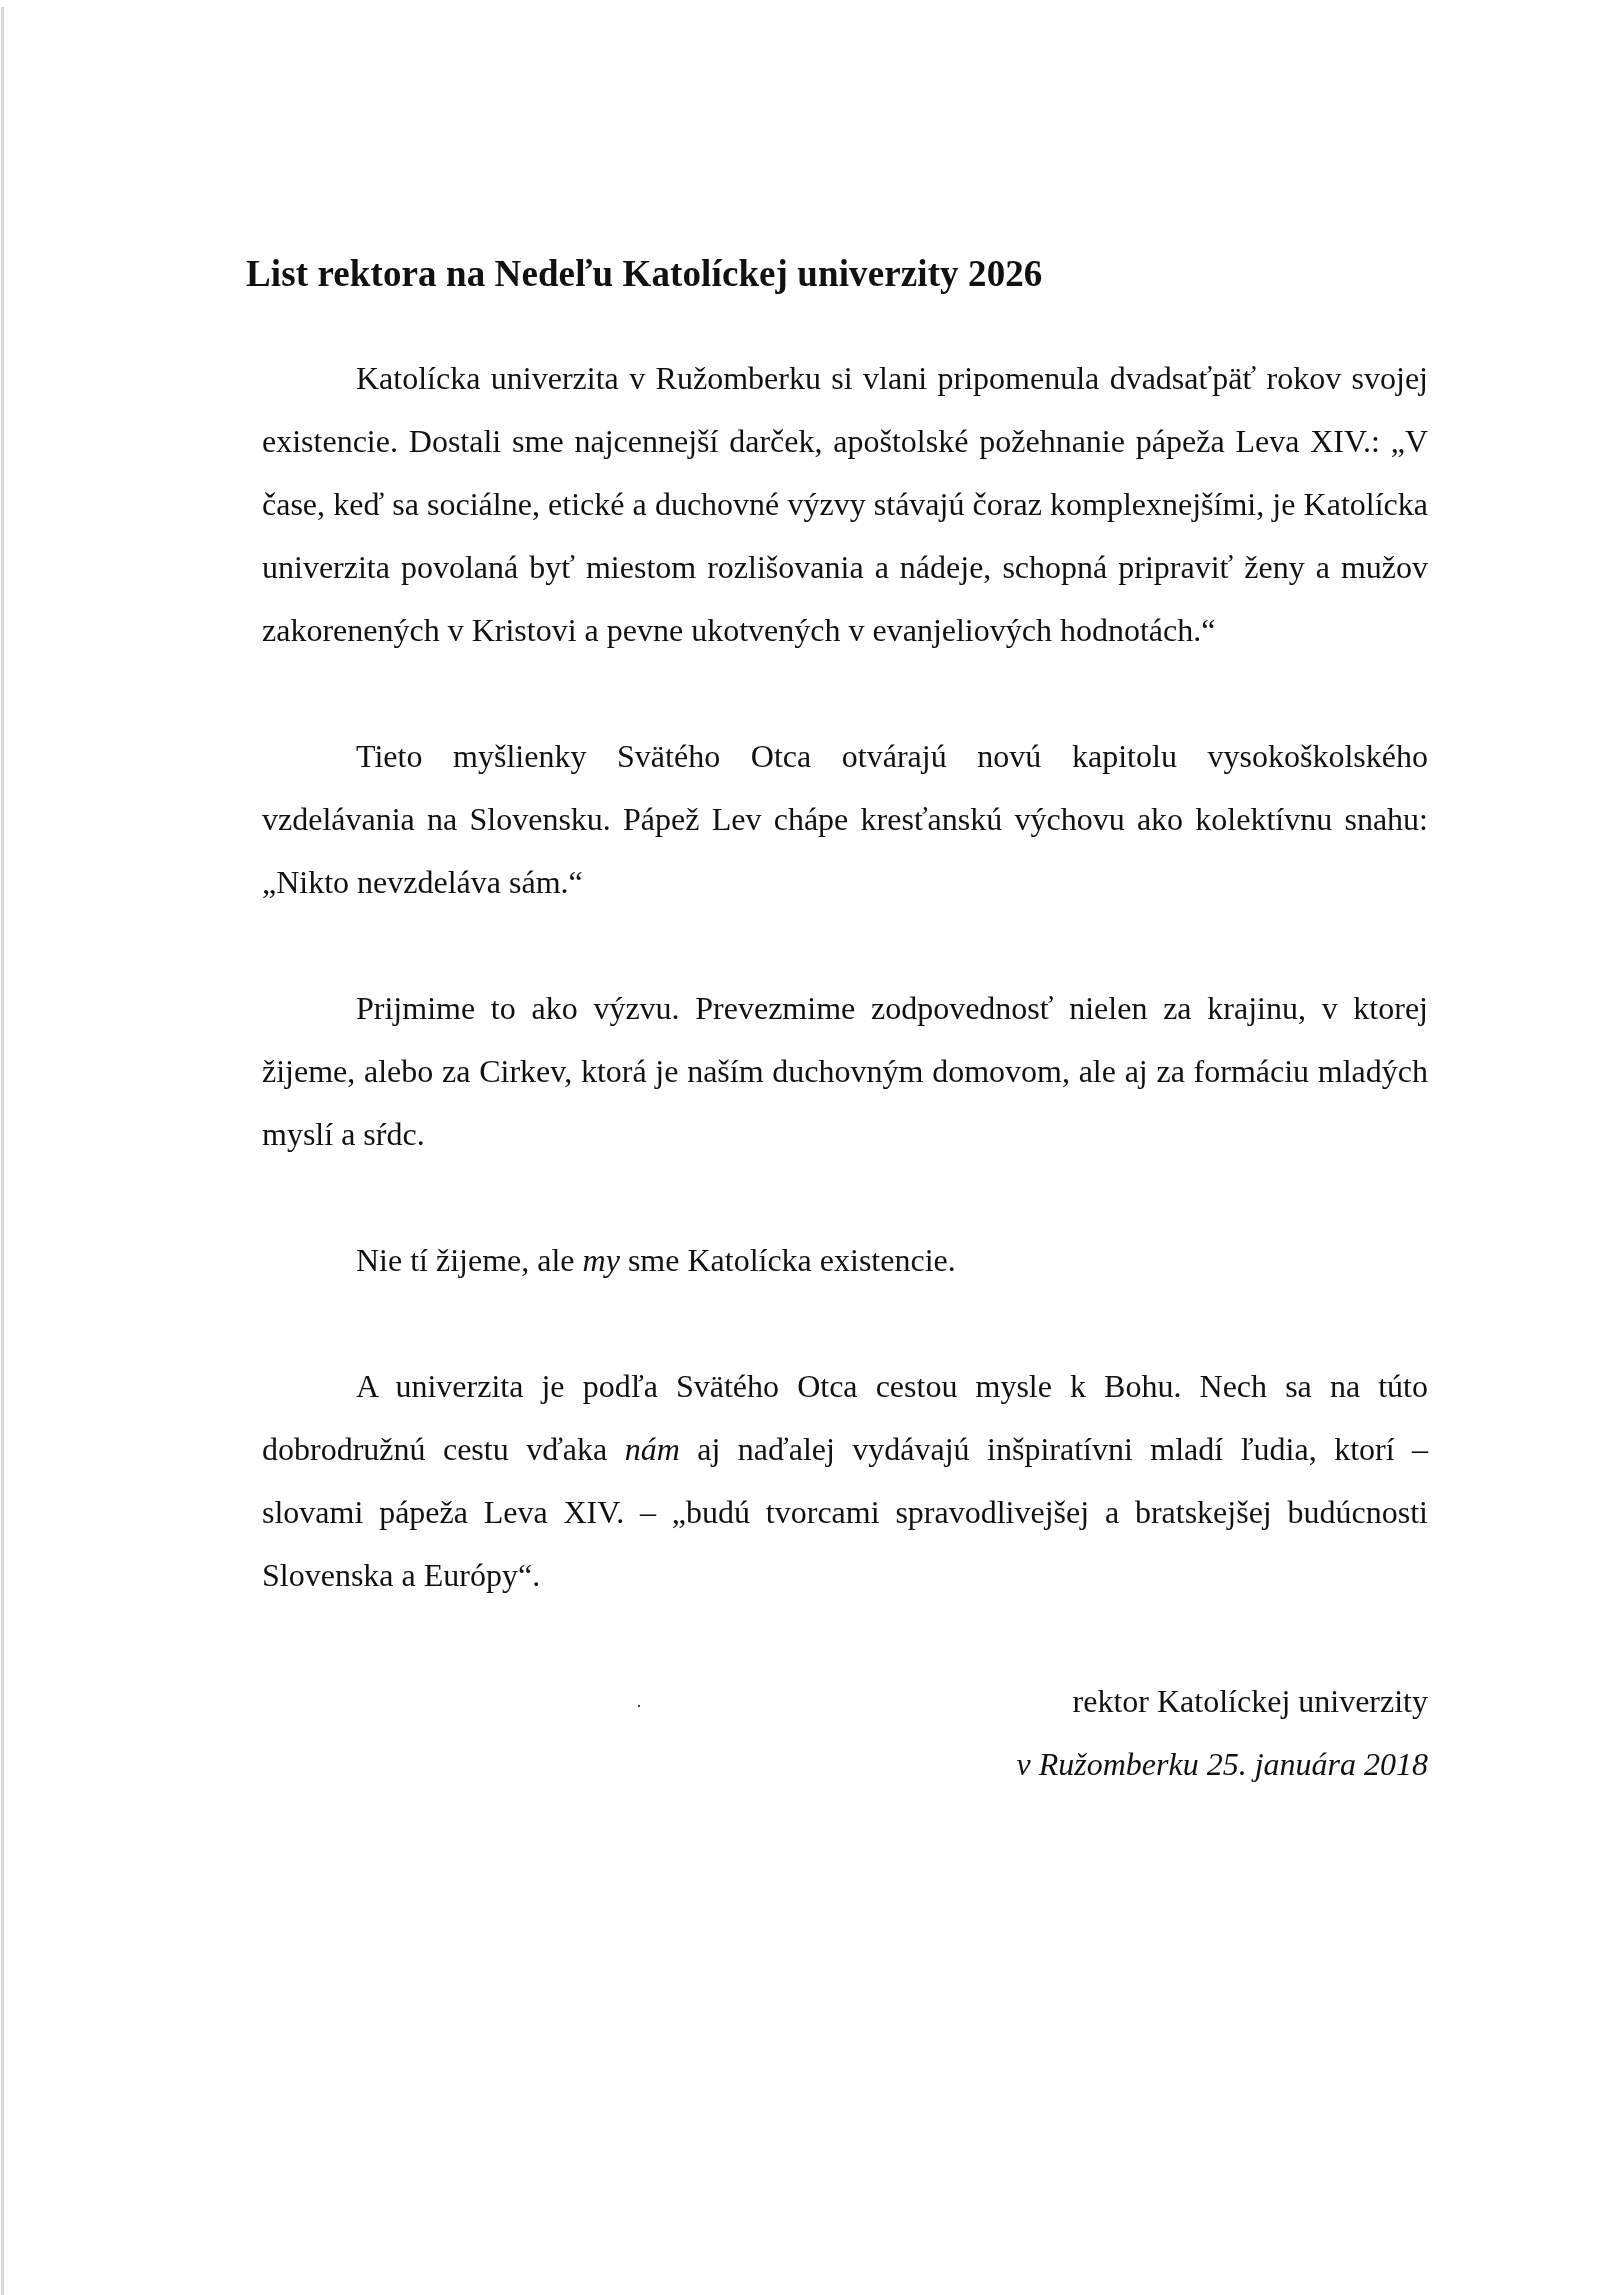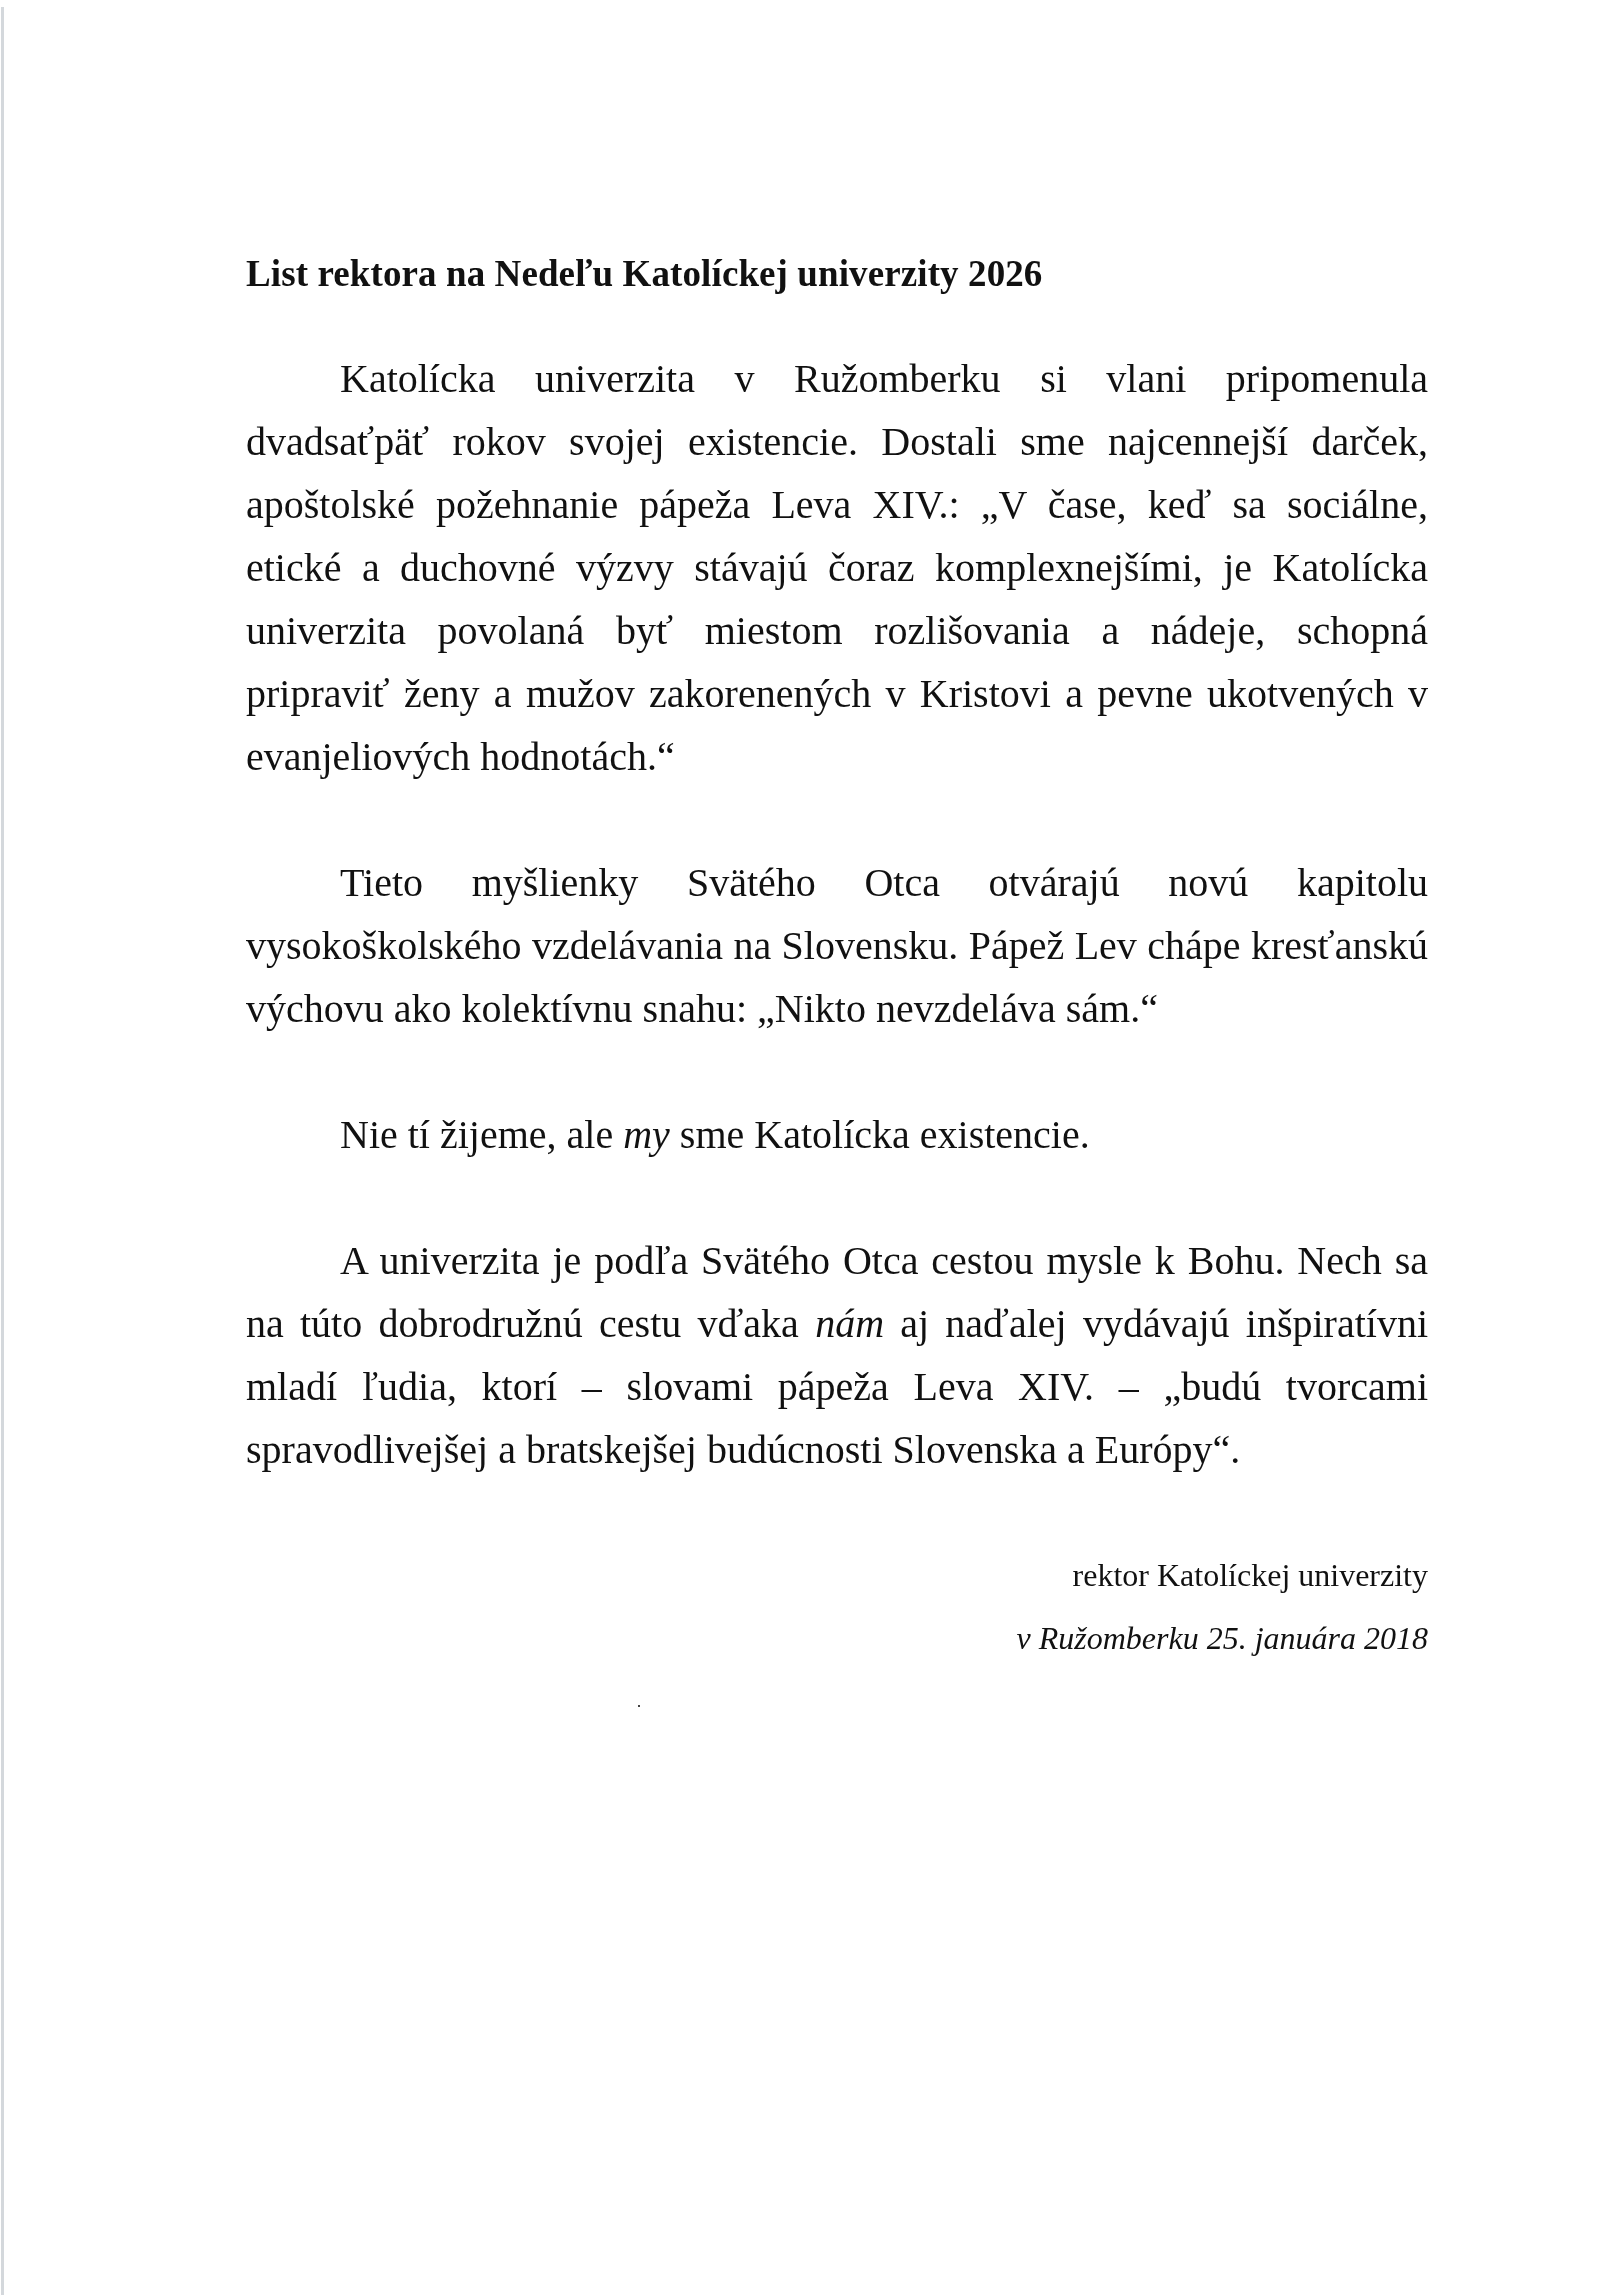--- a/index.html
+++ b/index.html
@@ -31,25 +31,25 @@
   }
   .title {
     font-family: "Liberation Serif", "DejaVu Serif", serif;
     font-weight: bold;
     font-size: 37px;
     line-height: 52px;
     margin: 0 0 47px 0;
     letter-spacing: 0.1px;
   }
   .para {
-    font-size: 40px;
+    font-size: 32px;
     line-height: 63px;
     text-align: justify;
     text-indent: 94px;
-    margin: 0 0 63px 0;
+    margin: 0 0 63px 16px;
   }
   .para.single {
     text-align: left;
   }
   .para em, .sig-date em {
     font-style: italic;
   }
   .signature {
     position: absolute;
     right: 0;
@@ -88,20 +88,23 @@
   <h1 class="title">List rektora na Nedeľu Katolíckej univerzity 2026</h1>
 
   <p class="para">
     <span>Katolícka univerzita v Ružomberku si vlani pripomenula dvadsaťpäť rokov svojej existencie. Dostali sme najcennejší darček, apoštolské požehnanie pápeža Leva XIV.: „V čase, keď sa sociálne, etické a duchovné výzvy stávajú čoraz komplexnejšími, je Katolícka univerzita povolaná byť miestom rozlišovania a nádeje, schopná pripraviť ženy a mužov zakorenených v Kristovi a pevne ukotvených v evanjeliových hodnotách.“</span>
   </p>
 
   <p class="para">
     <span>Tieto myšlienky Svätého Otca otvárajú novú kapitolu vysokoškolského vzdelávania na Slovensku. Pápež Lev chápe kresťanskú výchovu ako kolektívnu snahu: „Nikto nevzdeláva sám.“</span>
   </p>
 
+  <p class="para">
+    <span>Prijmime to ako výzvu. Prevezmime zodpovednosť nielen za krajinu, v ktorej žijeme, alebo za Cirkev, ktorá je naším duchovným domovom, ale aj za formáciu mladých myslí a sŕdc.</span>
+  </p>
 
   <p class="para single"><span>Nie tí žijeme, ale </span><em>my</em><span> sme Katolícka existencie.</span></p>
 
   <p class="para"><span>A univerzita je podľa Svätého Otca cestou mysle k Bohu. Nech sa na túto dobrodružnú cestu vďaka </span><em>nám</em><span> aj naďalej vydávajú inšpiratívni mladí ľudia, ktorí – slovami pápeža Leva XIV. – „budú tvorcami spravodlivejšej a bratskejšej budúcnosti Slovenska a Európy“.</span></p>
 
   <div class="signature">
     <div class="sig-role">rektor Katolíckej univerzity</div>
     <div class="sig-date">v Ružomberku 25. januára 2018</div>
   </div>
 </div>

